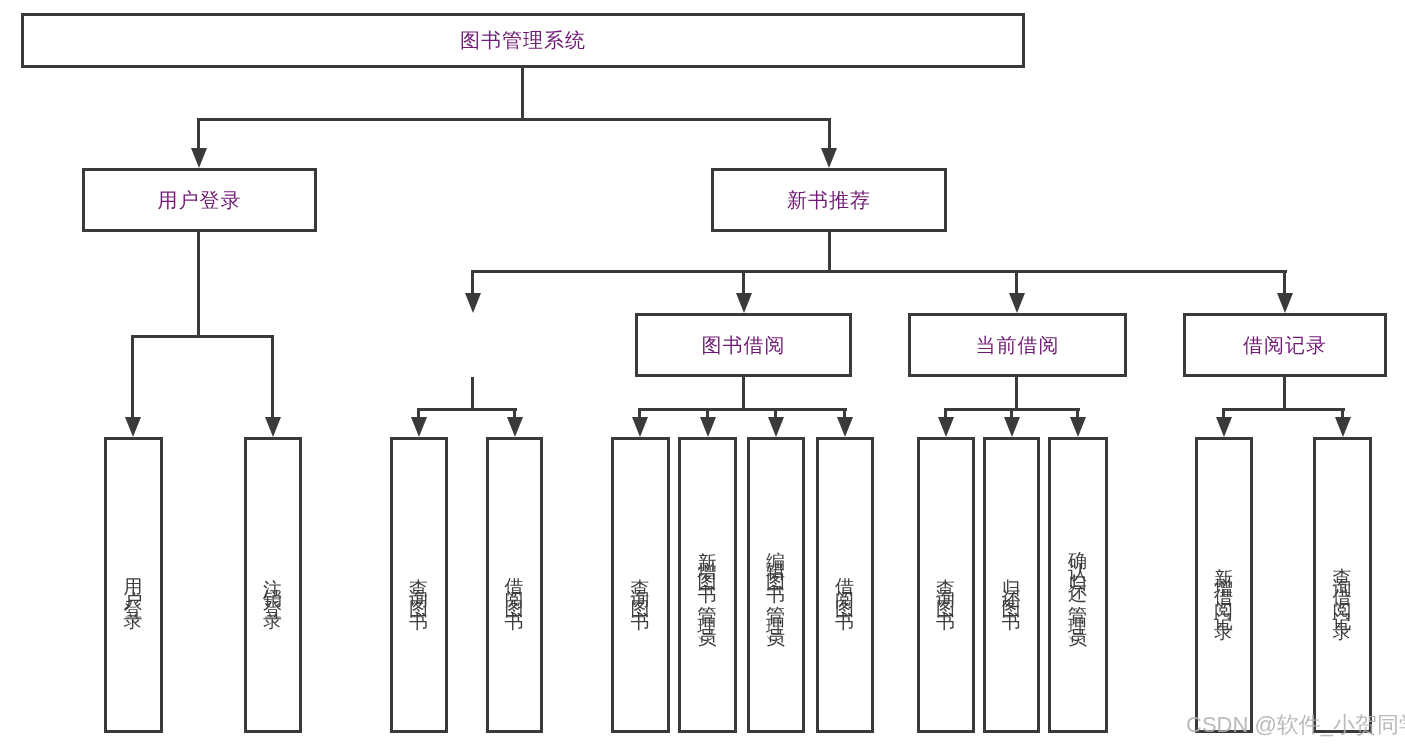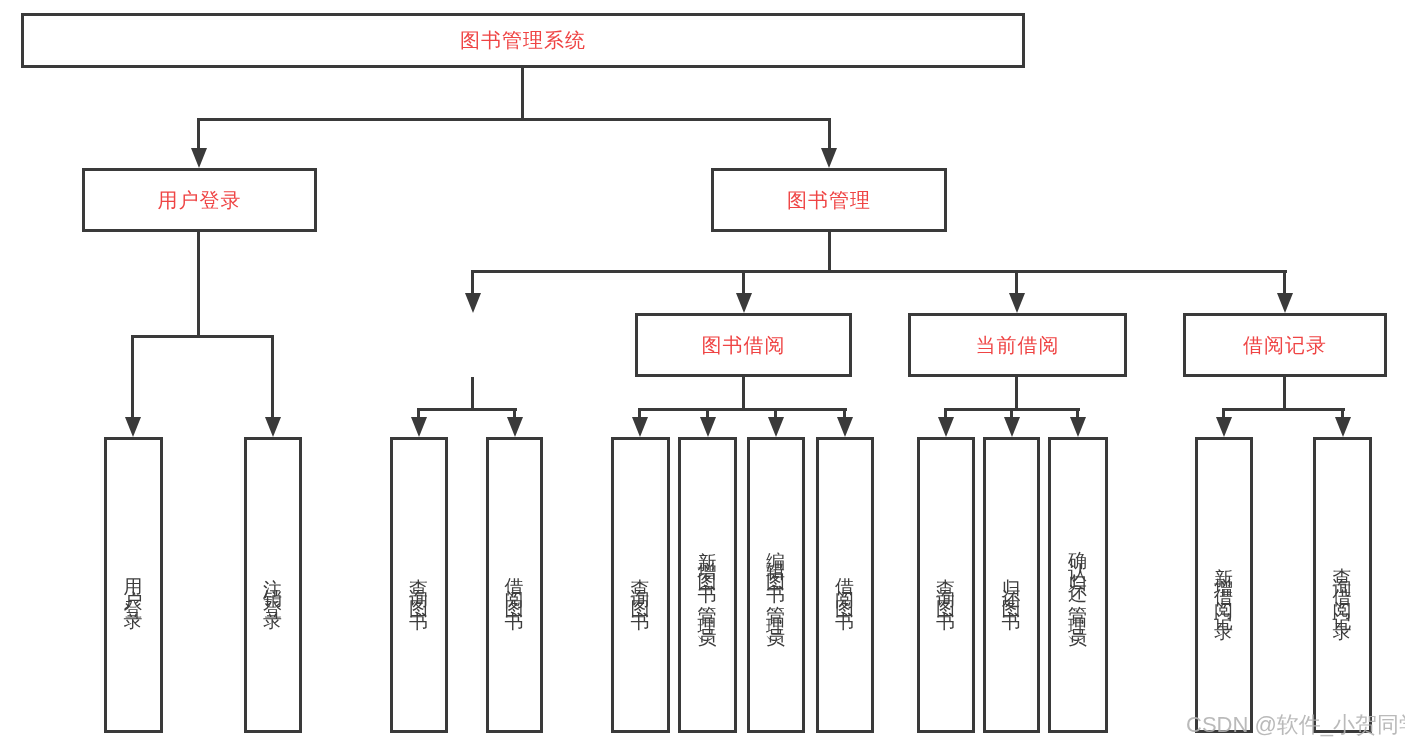--- a/index.html
+++ b/index.html
@@ -5,21 +5,21 @@
   html,body{margin:0;padding:0;background:#ffffff;}
   .stage{
     position:relative;width:1405px;height:747px;background:#ffffff;overflow:hidden;
     font-family:"Liberation Sans", sans-serif;color:#3a3a3a;
   }
   .box{
     position:absolute;border:3px solid #3a3a3a;background:#ffffff;
     display:flex;align-items:center;justify-content:center;box-sizing:border-box;
   }
   .box .hlabel{
-    font-size:20px;letter-spacing:1px;color:#ef4444;white-space:nowrap;
+    font-size:20px;letter-spacing:1px;color:#701a75;white-space:nowrap;
   }
   .box .vlabel{
     writing-mode:vertical-rl;text-orientation:mixed;
     font-size:19px;letter-spacing:11px;line-height:1;color:#3d3d3d;white-space:nowrap;
   }
   .ln{position:absolute;background:#3a3a3a;}
   .arr{
     position:absolute;width:0;height:0;
     border-left:8px solid transparent;border-right:8px solid transparent;
     border-top:20px solid #3a3a3a;
@@ -42,21 +42,21 @@
   <div class="ln" style="left:198px;top:118px;width:633px;height:3px"></div>
   <div class="ln" style="left:197px;top:118px;width:3px;height:32px"></div>
   <div class="arr" style="left:191px;top:148px"></div>
   <div class="ln" style="left:828px;top:118px;width:3px;height:32px"></div>
   <div class="arr" style="left:821px;top:148px"></div>
 
   <div class="box" style="left:82px;top:168px;width:235px;height:64px">
     <span class="hlabel">用户登录</span>
   </div>
   <div class="box" style="left:711px;top:168px;width:236px;height:64px">
-    <span class="hlabel">图书管理</span>
+    <span class="hlabel">新书推荐</span>
   </div>
 
   <div class="ln" style="left:197px;top:232px;width:3px;height:103px"></div>
   <div class="ln" style="left:132px;top:335px;width:142px;height:3px"></div>
   <div class="ln" style="left:131px;top:335px;width:3px;height:82px"></div>
   <div class="arr" style="left:125px;top:417px"></div>
   <div class="ln" style="left:271px;top:335px;width:3px;height:82px"></div>
   <div class="arr" style="left:265px;top:417px"></div>
 
   <div class="ln" style="left:828px;top:232px;width:3px;height:38px"></div>

